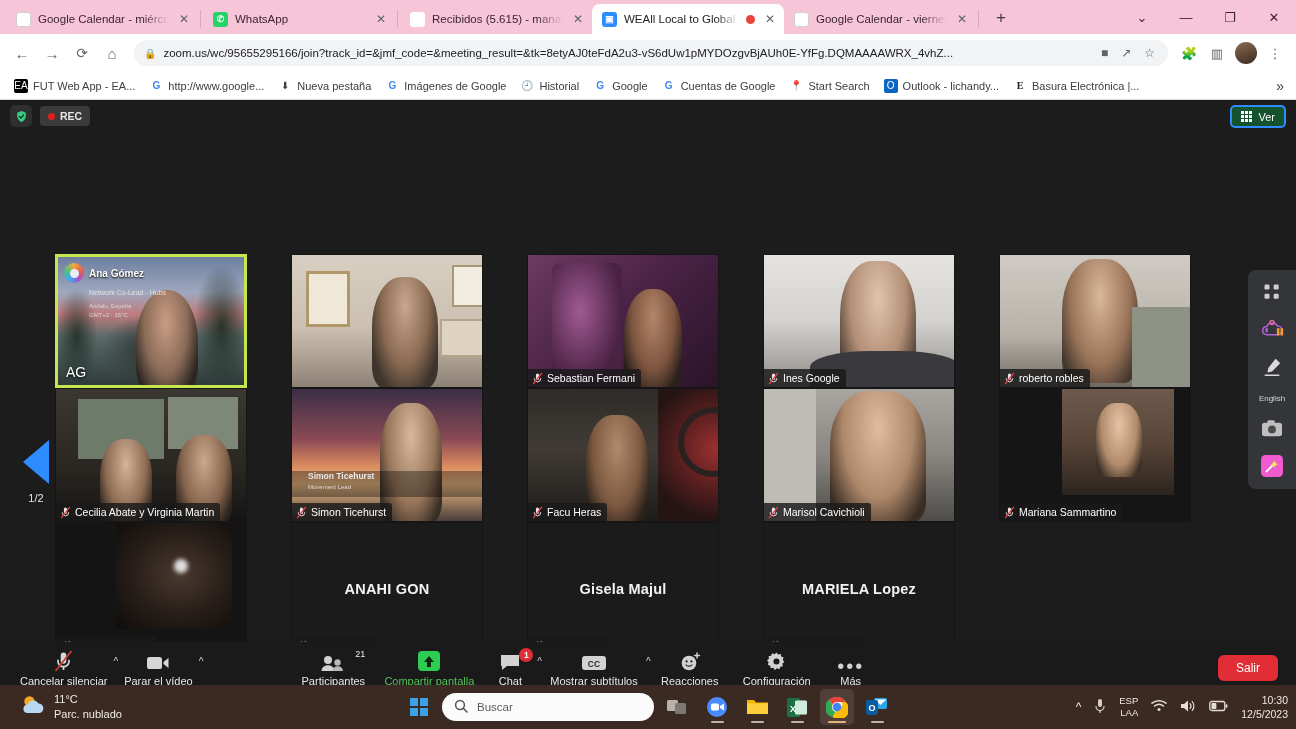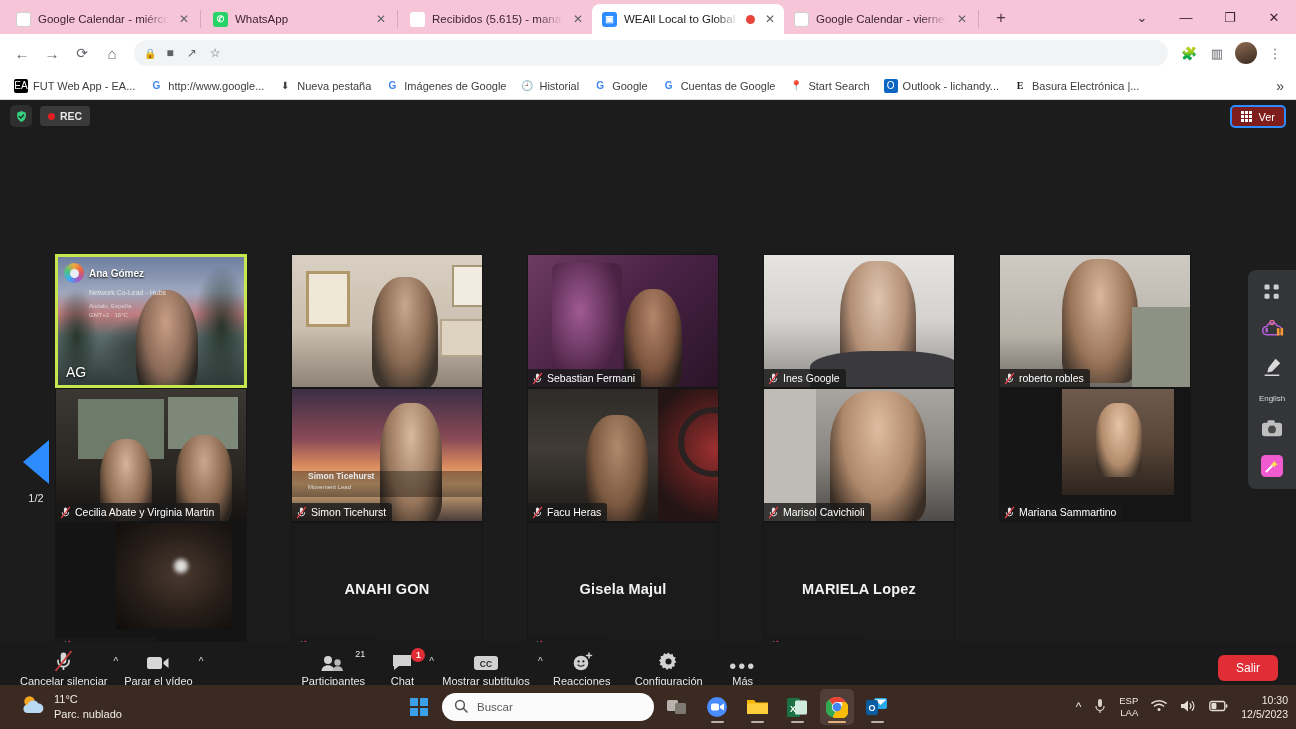--- a/index.html
+++ b/index.html
@@ -145,21 +145,21 @@
   }
   .shield svg { width: 13px; height: 13px; }
   .recpill {
     height: 20px; background: #3a3a3a; border-radius: 4px;
     display: flex; align-items: center; gap: 5px;
     padding: 0 8px; font-size: 10.5px; color: #e6e6e6; font-weight: bold;
   }
   .recpill .dot { width: 7px; height: 7px; border-radius: 50%; background: #e02020; }
   .verbtn {
     position: absolute; right: 10px; top: 5px;
-    height: 23px; background: #7f1d1d; border: 2px solid #2d8cff;
+    height: 23px; background: #14532d; border: 2px solid #2d8cff;
     border-radius: 5px; display: flex; align-items: center; gap: 6px;
     padding: 0 9px; font-size: 11px; color: #fff;
   }
   .grid-glyph { display: grid; grid-template-columns: repeat(3,3px); gap: 1px; }
   .grid-glyph i { width: 3px; height: 3px; background: #fff; display: block; }
 
   
   .rail {
     position: absolute; right: 0; top: 170px;
     width: 48px; background: #333538;
@@ -364,20 +364,21 @@
     </div>
   </div>
 
   <div class="toolbar">
     <div class="navbtn">←</div>
     <div class="navbtn">→</div>
     <div class="navbtn reload">⟳</div>
     <div class="navbtn">⌂</div>
     <div class="omnibox">
       <span class="lock">🔒</span>
+      <span class="url">zoom.us/wc/95655295166/join?track_id=&amp;jmf_code=&amp;meeting_result=&amp;tk=8etyAJ0teFdA2u3-vS6dUw1pMYDOzgvBjAUh0E-YfFg.DQMAAAAWRX_4vhZ...</span>
       <span class="ombtn">■</span>
       <span class="ombtn">↗</span>
       <span class="ombtn">☆</span>
     </div>
     <div class="tb-icon">🧩</div>
     <div class="tb-icon">▥</div>
     <div class="avatar-btn"></div>
     <div class="tb-icon">⋮</div>
   </div>
 
@@ -730,20 +731,29 @@
                 <circle cx="8" cy="6" r="4" fill="#d2d2d2"></circle>
                 <path d="M1.5 17c0-3.6 2.9-5.8 6.5-5.8s6.5 2.2 6.5 5.8z" fill="#d2d2d2"></path>
                 <circle cx="17.5" cy="8.5" r="3.2" fill="#b8b8b8"></circle>
                 <path d="M12.5 17c0-2.9 2.3-4.7 5.2-4.7s5.2 1.8 5.2 4.7z" fill="#b8b8b8"></path>
               </svg>
           </span>
           <span class="badge cnt21">21</span>
           <span>Participantes</span>
         </div>
 
+        <div class="ctl" style="min-width:108px;">
+          <span class="ico">
+            <svg width="30" height="22" viewBox="0 0 30 22">
+                <rect x="4" y="1" width="22" height="20" rx="4" fill="#2ecc52"></rect>
+                <path d="M15 6l5 6h-3v5h-4v-5h-3z" fill="#0b2a10"></path>
+              </svg>
+          </span>
+          <span class="green">Compartir pantalla</span>
+        </div>
 
         <div class="ctl" style="min-width:54px;">
           <span class="ico">
             <svg width="22" height="19" viewBox="0 0 22 19">
                 <path d="M2 2h18v11H8l-5 4V13H2z" fill="#d2d2d2"></path>
               </svg>
           </span>
           <span class="badge">1</span>
           <span>Chat</span>
         </div>

